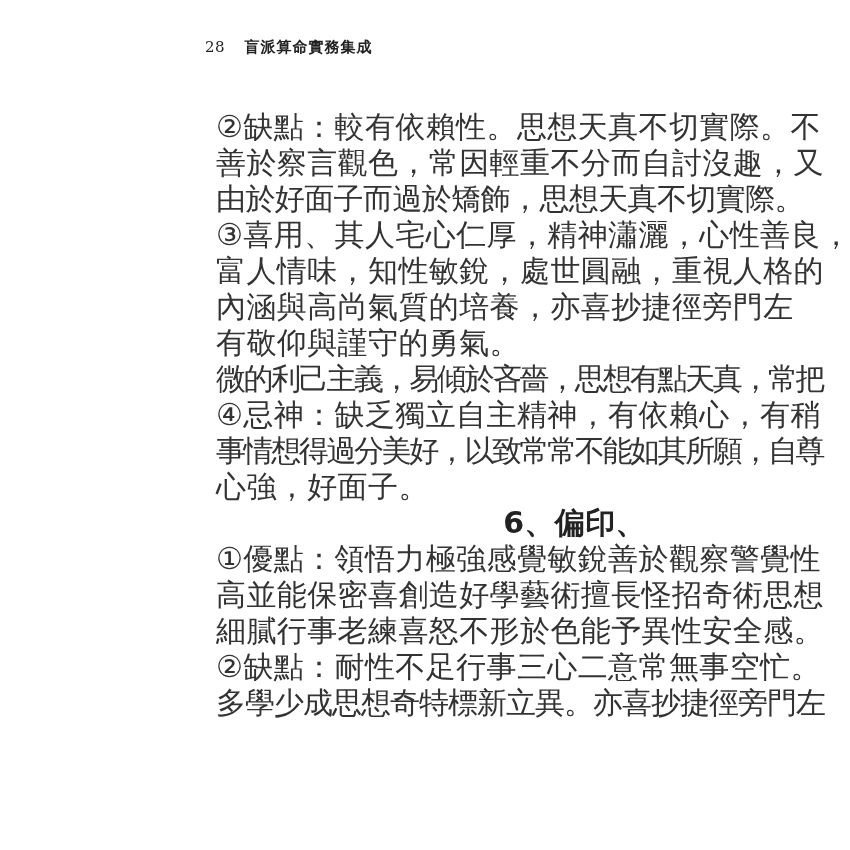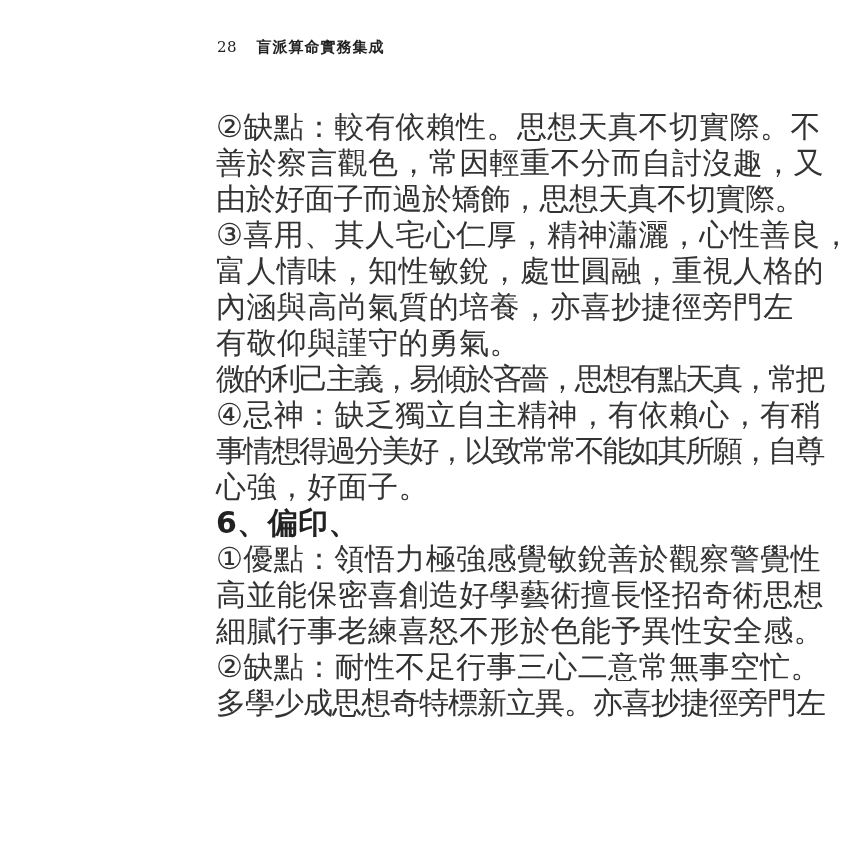--- a/index.html
+++ b/index.html
@@ -16,21 +16,21 @@
       color: #2a2a2a;
     }
     .page {
       position: absolute;
       left: 0; top: 0;
       width: 850px; height: 850px;
       background: #ffffff;
     }
     .running-header {
       position: absolute;
-      left: 217px;
+      left: 205px;
       top: 38px;
       font-family: "DejaVu Serif", "Liberation Serif", serif;
       font-size: 15px;
       color: #222;
       white-space: nowrap;
       letter-spacing: 0.5px;
     }
     .running-header .page-num {
       margin-right: 14px;
     }
@@ -48,20 +48,21 @@
       height: 36px;
       line-height: 36px;
       font-size: 30px;
       white-space: nowrap;
       color: #333;
       letter-spacing: 0.4px;
     }
     .line.heading {
       font-weight: bold;
       color: #222;
+      text-align: right;
     }
   </style>
 </head>
 <body>
 
 <div class="page">
   <div class="running-header">
     <span class="page-num">28</span>
     <span class="book-title">盲派算命實務集成</span>
   </div>

